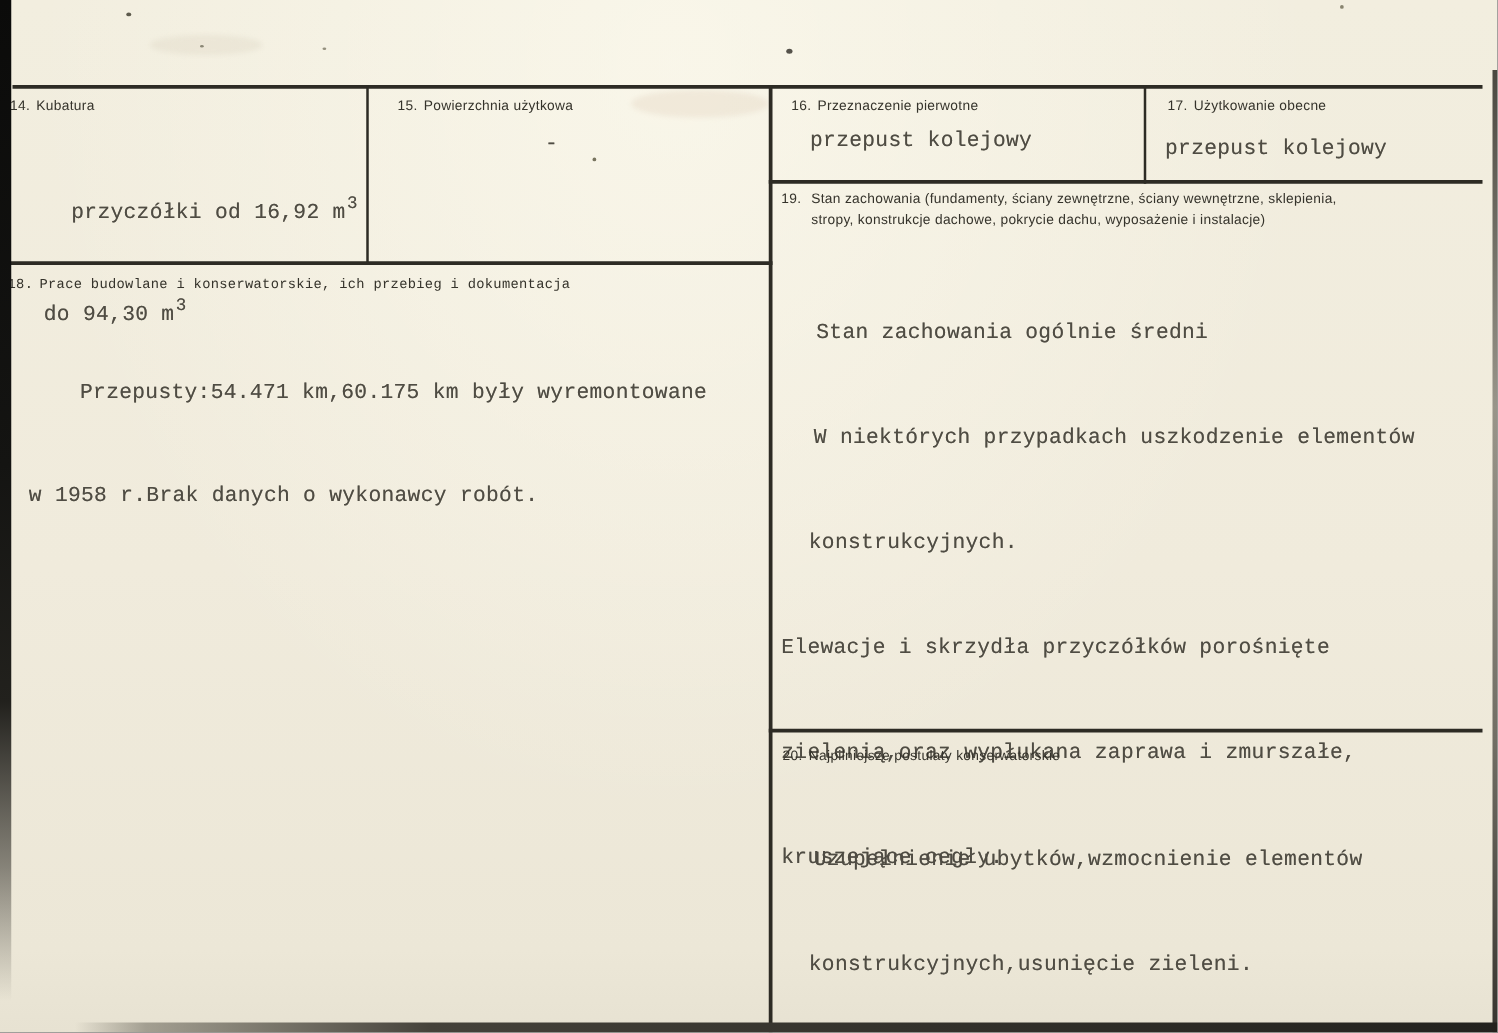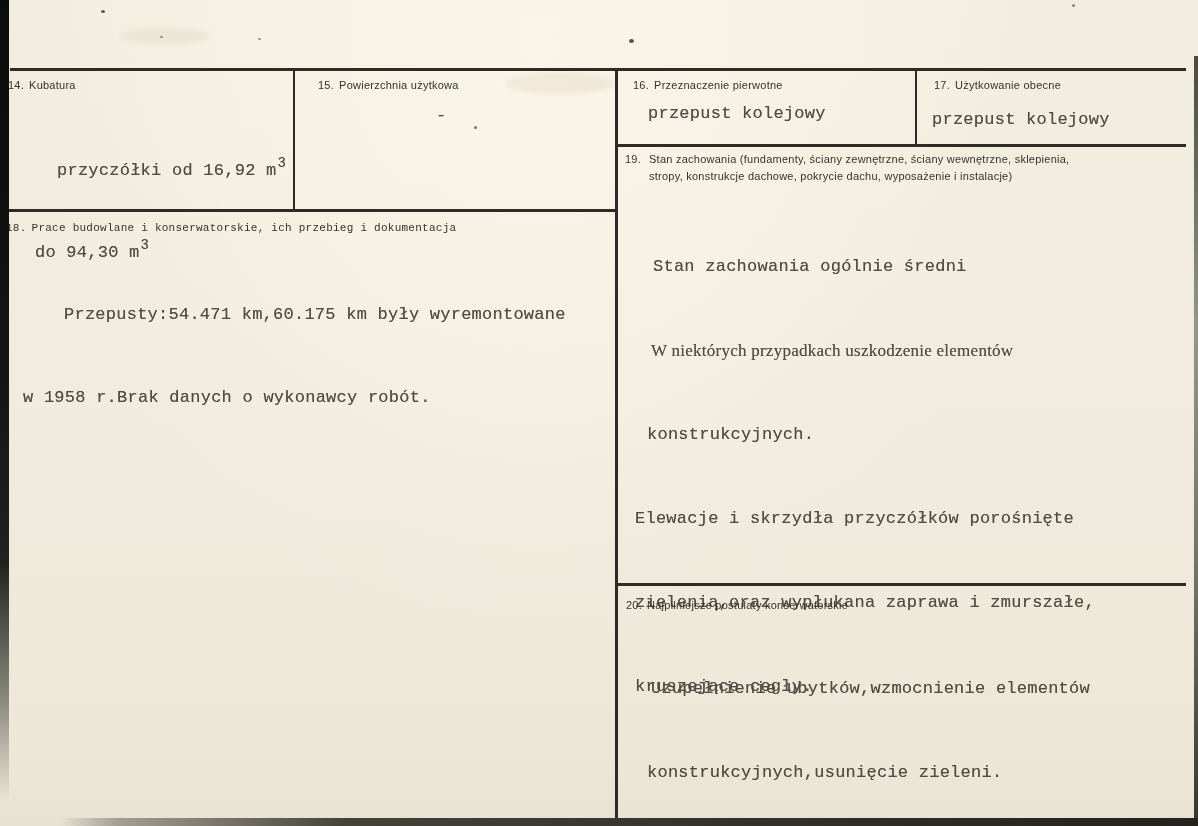--- a/index.html
+++ b/index.html
@@ -48,23 +48,23 @@
   .tw-sup{font-size:14px;position:relative;top:-8px;margin-left:1px;}
   
   .s14-body{left:35px;top:103px;line-height:27px;font-family:Liberation Mono, monospace;}
   .s14-body .l1{padding-left:22px;}
   .s18-body{left:0;top:246px;line-height:27.5px;}
   .s18-body .l1{padding-left:30px;}
   .s18-body .l2{padding-left:64px;}
   .s18-body .l3{padding-left:23px;}
   .s19-body{left:615px;top:197px;line-height:28px;}
   .s19-body .i1{padding-left:38px;}
-  .s19-body .i2{padding-left:36px;font-family:Liberation Serif, serif;}
+  .s19-body .i2{padding-left:36px;}
   .s19-body .i3{padding-left:32px;}
-  .s19-body .i0{padding-left:20px;}
+  .s19-body .i0{padding-left:10px;}
   .s20-body{left:615px;top:619px;line-height:28px;}
   .s20-body .i1{padding-left:36px;}
   .s20-body .i2{padding-left:32px;}
   
   .speck{position:absolute;border-radius:50%;z-index:4;}
   .stain{position:absolute;border-radius:50%;filter:blur(2px);z-index:3;}
 </style>
 </head>
 <body>
 

